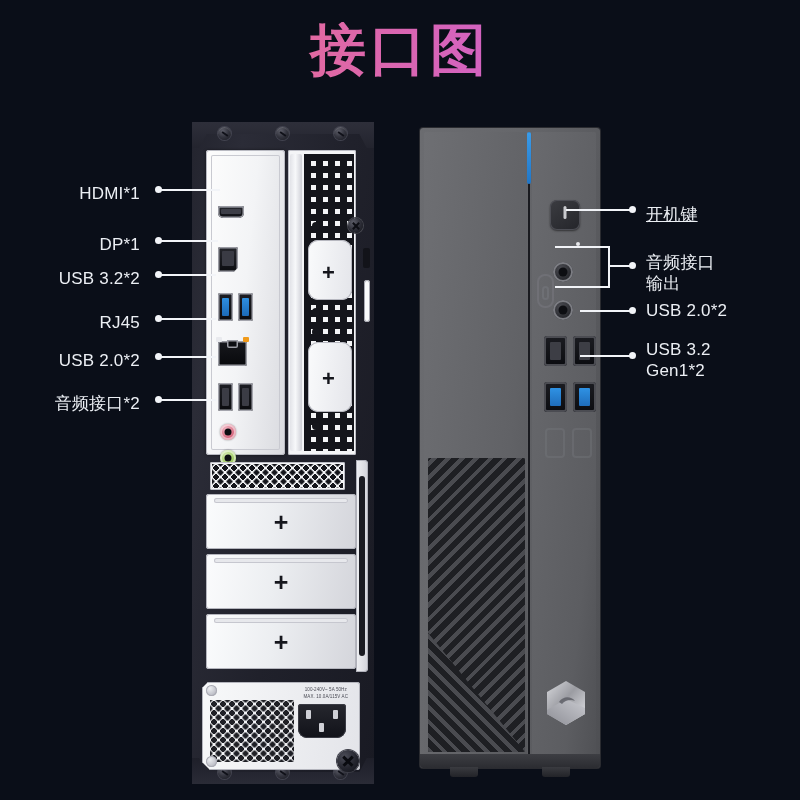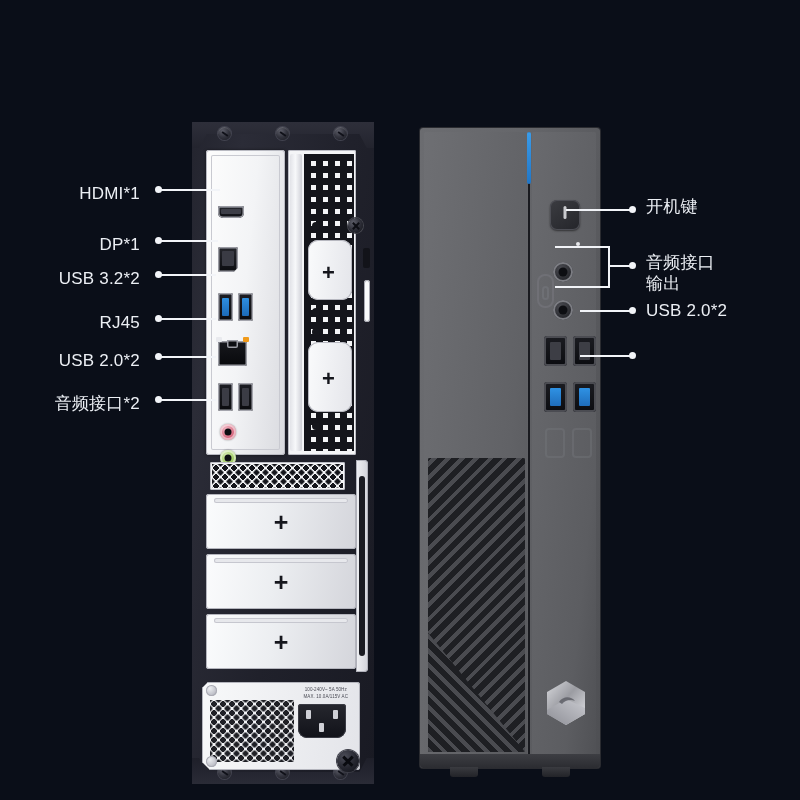--- a/index.html
+++ b/index.html
@@ -471,20 +471,21 @@
     position:absolute; left:0; right:0; bottom:0; height:14px;
     background: linear-gradient(180deg,#3d3e43,#2b2c31);
     border-radius:0 0 3px 3px;
   }
 </style>
 </head>
 <body>
 
 <div id="stage">
 
+  <div class="title">接口图</div>
 
   <div class="rear">
     <div class="rear-body"></div>
 
     <div class="rear-top"></div>
     <div class="screw" style="left:26px;  top:5px;"></div>
     <div class="screw" style="left:84px;  top:5px;"></div>
     <div class="screw" style="left:142px; top:5px;"></div>
 
     <div class="rear-bot"></div>
@@ -654,18 +655,20 @@
   <div class="leader" style="left:555px; top:286px; width:42px;"></div>
   <div class="leader" style="left:609px; top:265px; width:22px;"></div>
   <div class="dot" style="left:629px; top:262px;"></div>
 
   <div class="leader" style="left:580px; top:310px; width:52px;"></div>
   <div class="dot" style="left:629px; top:307px;"></div>
 
   <div class="leader" style="left:580px; top:355px; width:52px;"></div>
   <div class="dot" style="left:629px; top:352px;"></div>
 
-  <div class="lbl l" style="left:646px; top:197px; width:150px;">开机键</div>
+  <div class="lbl l" style="left:646px; top:205px; width:150px;text-decoration:underline;">开机键</div>
   <div class="lbl l" style="left:646px; top:253px; width:150px;">音频接口
 输出</div>
   <div class="lbl l" style="left:646px; top:301px; width:150px;">USB 2.0*2</div>
+  <div class="lbl l" style="left:646px; top:340px; width:150px;">USB 3.2
+Gen1*2</div>
 
 </div>
 
 </body></html>

